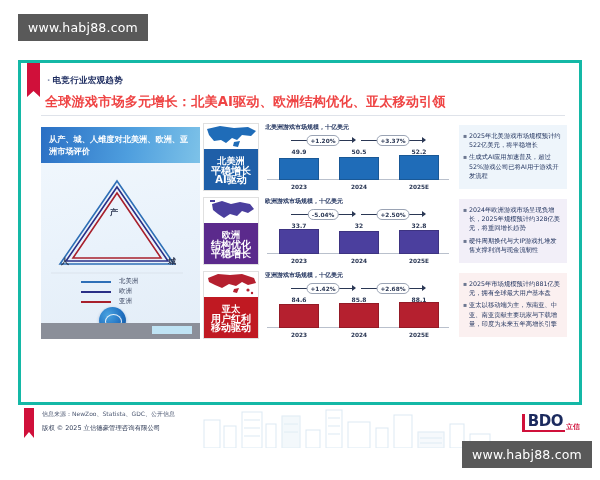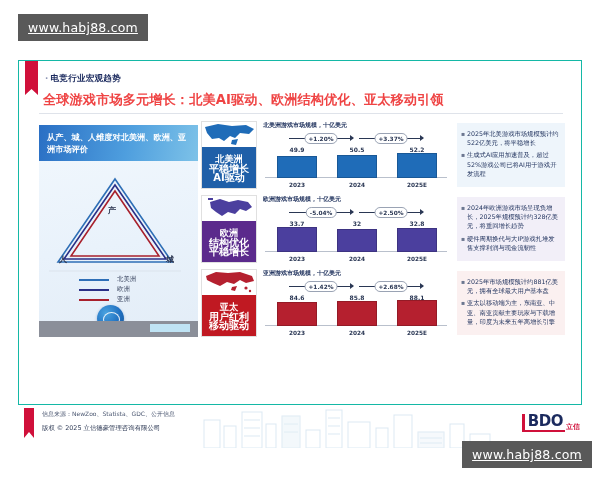--- a/index.html
+++ b/index.html
@@ -17,32 +17,31 @@
 
   
   .watermark {
     position: absolute;
     background: #595959;
     color: #ffffff;
     display: flex; align-items: center; justify-content: center;
     font-size: 12.5px;
     letter-spacing: .2px;
     font-family: "DejaVu Sans", "Liberation Sans", sans-serif;
-    text-decoration: underline;
   }
   #wm-top  { left: 18px;  top: 14px;  width: 130px; height: 27px; }
   #wm-bot  { left: 462px; top: 441px; width: 130px; height: 27px; }
 
   
   #slide {
     position: absolute;
     left: 18px; top: 60px;
     width: 564px; height: 345px;
     background: #ffffff;
-    border: 1px solid #14b8a6;
+    border: 3px solid #14b8a6;
     padding-left: 29px;
   }
 
   
   #ribbon {
     position: absolute; left: 6px; top: 0px;
     width: 13px; height: 34px;
     background: #d0103a;
     clip-path: polygon(0 0, 100% 0, 100% 100%, 50% 82%, 0 100%);
   }

